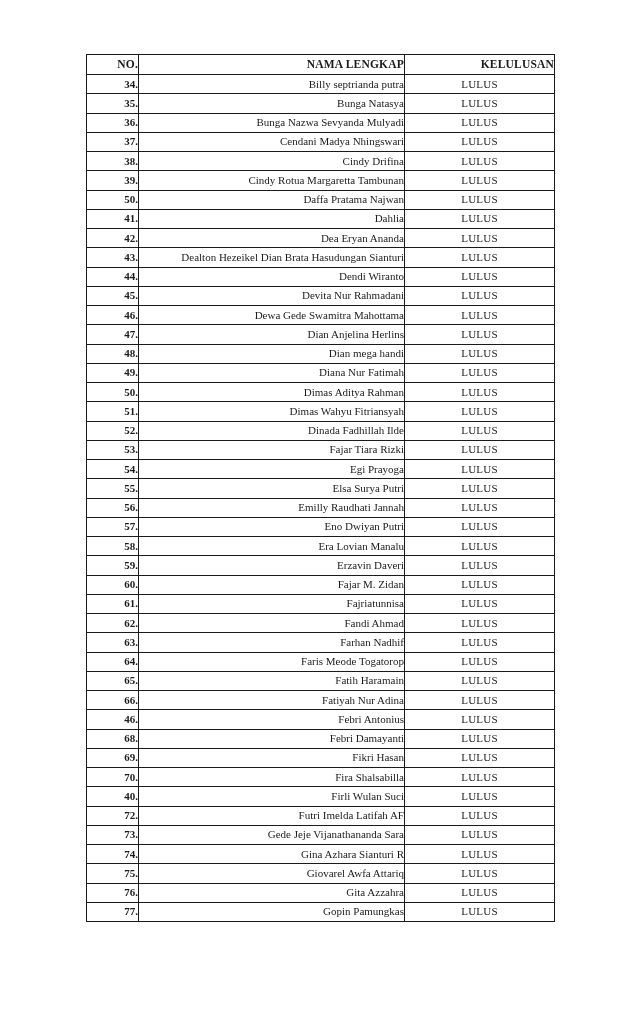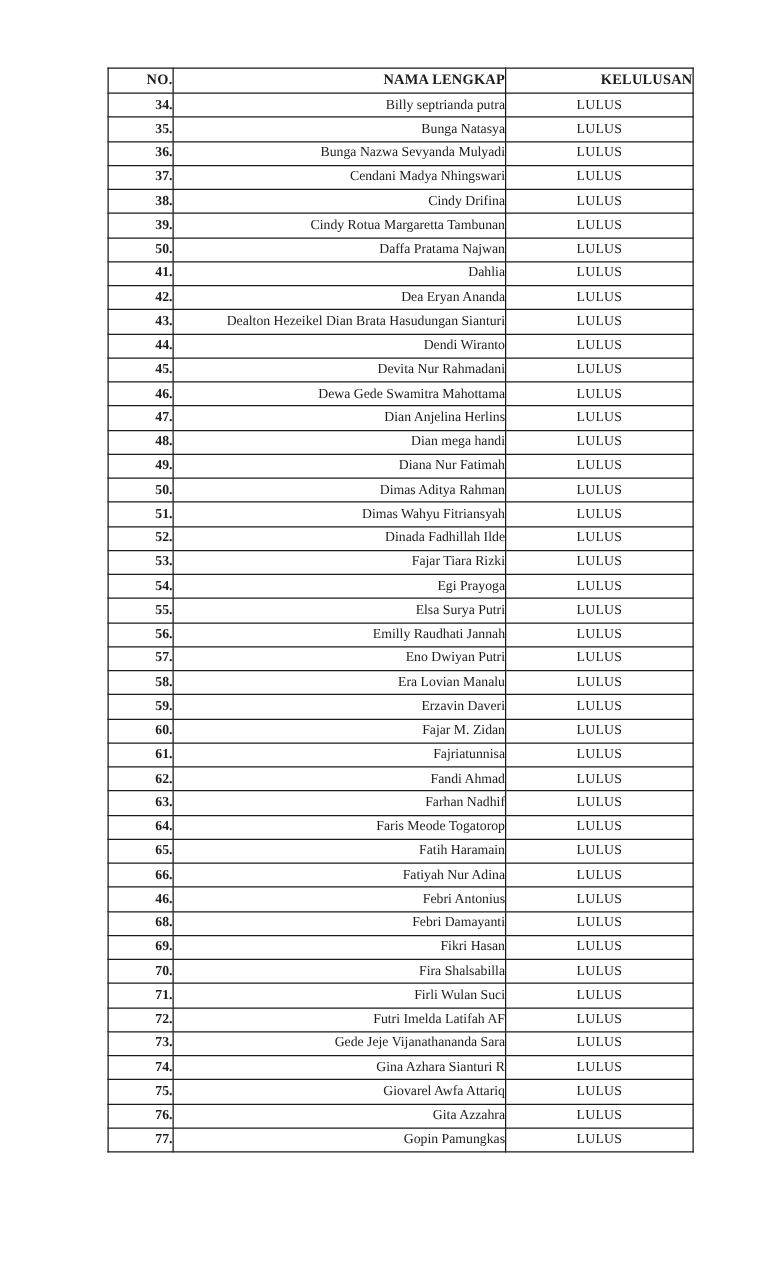--- a/index.html
+++ b/index.html
@@ -293,21 +293,21 @@
       <td class="c-status">LULUS</td>
     </tr>
 
     <tr>
       <td class="c-no">70.</td>
       <td class="c-name">Fira Shalsabilla</td>
       <td class="c-status">LULUS</td>
     </tr>
 
     <tr>
-      <td class="c-no">71.</td>
+      <td class="c-no">40.</td>
       <td class="c-name">Firli Wulan Suci</td>
       <td class="c-status">LULUS</td>
     </tr>
 
     <tr>
       <td class="c-no">72.</td>
       <td class="c-name">Futri Imelda Latifah AF</td>
       <td class="c-status">LULUS</td>
     </tr>
 

